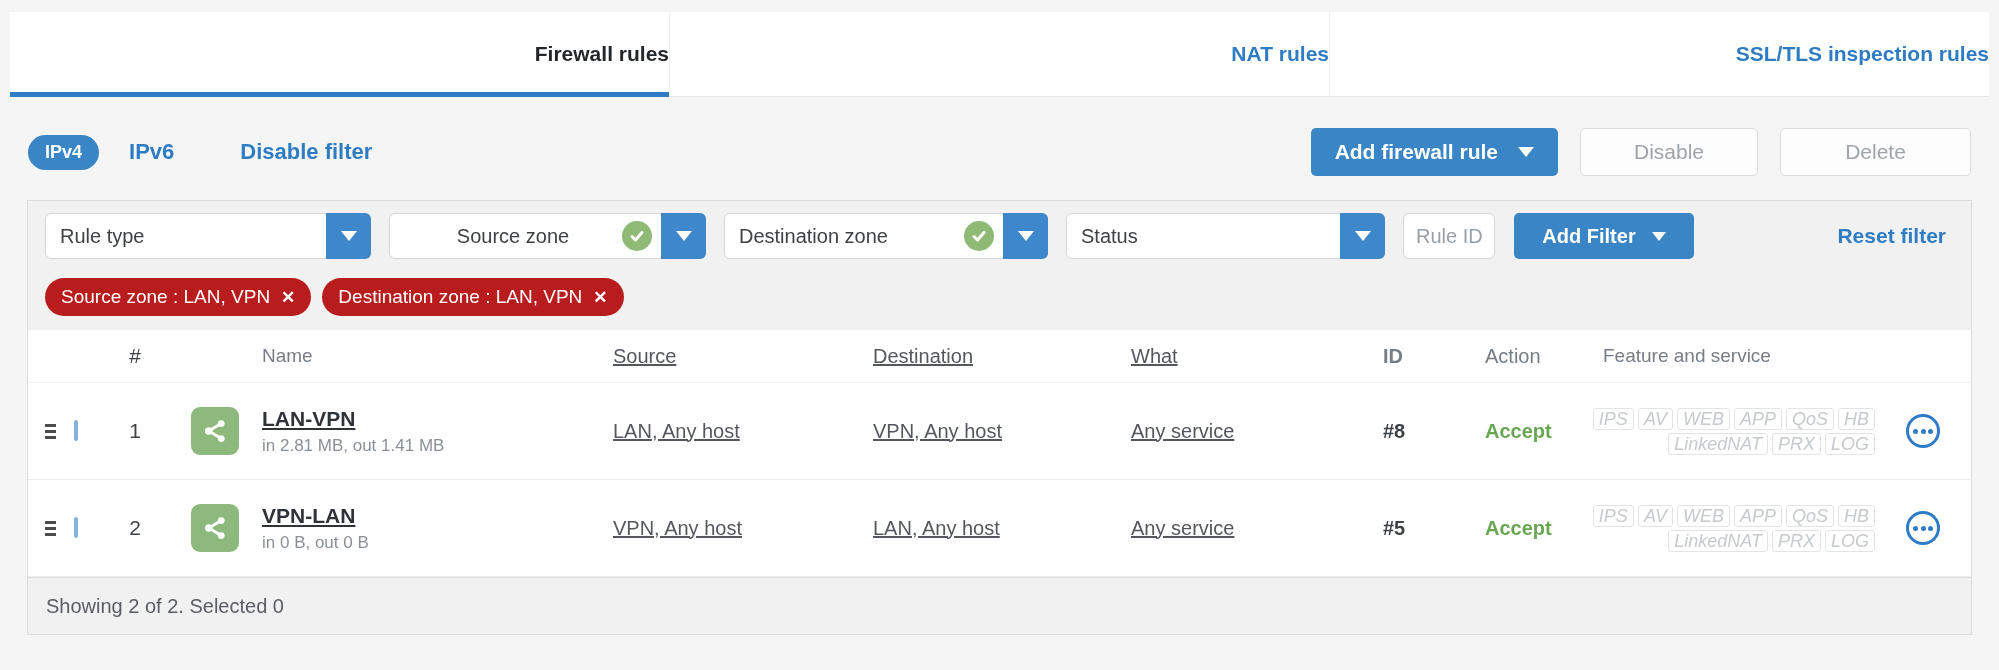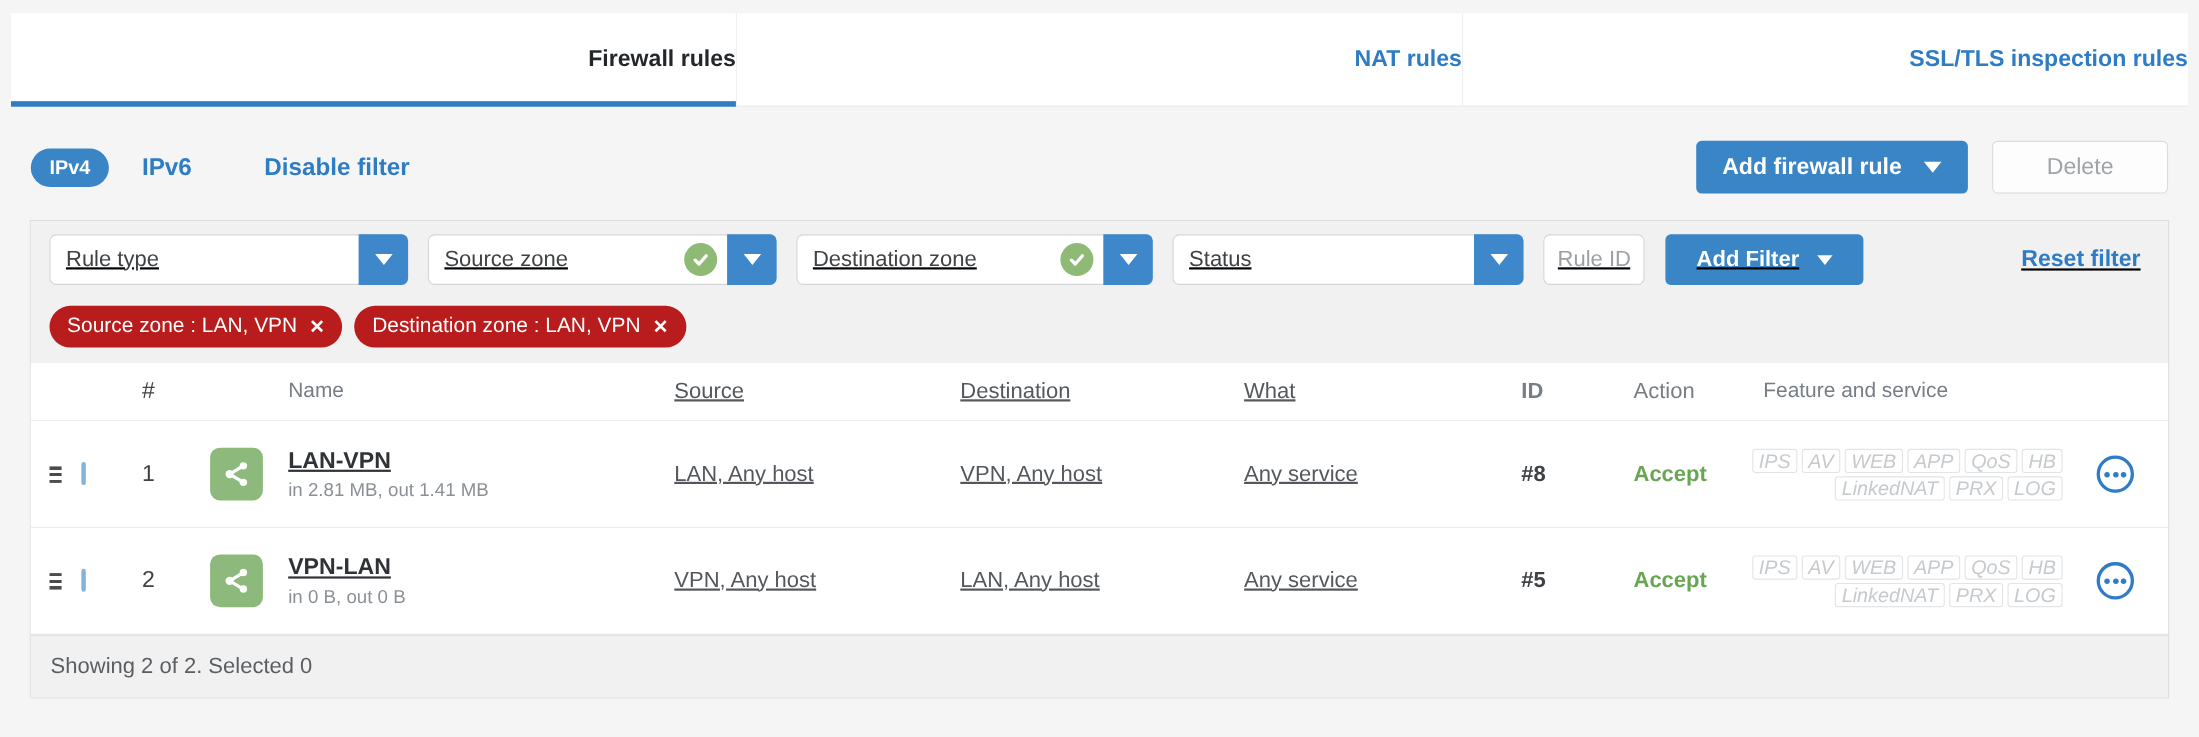--- a/index.html
+++ b/index.html
@@ -23,37 +23,37 @@
                border-radius:20px; padding:7px 17px; cursor:pointer; }
   .link-ipv6 { color:#2e7cc3; font-size:22px; font-weight:700; margin-left:30px; cursor:pointer; }
   .link-disable-filter { color:#2e7cc3; font-size:22px; font-weight:700; margin-left:66px; cursor:pointer; }
   .toolbar .spacer { flex:1; }
   .btn { height:48px; border-radius:5px; display:flex; align-items:center; justify-content:center;
          font-size:21px; cursor:pointer; }
   .btn-primary { background:#3a85c6; color:#fff; font-weight:600; padding:0 24px; }
   .btn-primary .caret { margin-left:20px; }
   .btn-ghost { background:#fdfdfd; border:1px solid #dcdcdc; color:#9fa4aa; }
   .btn-disable { width:178px; margin-left:22px; }
-  .btn-delete  { width:160px; margin-left:22px; }
+  .btn-delete  { width:191px; margin-left:22px; }
   .caret { width:0; height:0; border-left:8px solid transparent; border-right:8px solid transparent;
            border-top:10px solid #fff; }
 
   
   .container { position:absolute; top:200px; left:27px; width:1945px; border:1px solid #dcdcdd; background:#fff; }
   .filter-panel { background:#f1f1f2; padding:12px 17px 14px 17px; }
-  .filter-row { display:flex; align-items:center;text-decoration:underline; }
+  .filter-row { display:flex; align-items:center; }
   .fselect { display:flex; align-items:center; height:46px; background:#fff;
              border:1px solid #d6d6d8; border-radius:6px; margin-right:18px; cursor:pointer; }
   .fselect .flabel { font-size:20px; color:#3f4245; padding-left:14px; flex:1; }
   .fcheck { width:30px; height:30px; border-radius:50%; background:#8fba76; display:flex;
             align-items:center; justify-content:center; margin-right:9px; flex:0 0 auto; }
   .fcaret-btn { width:45px; height:46px; margin:-1px -1px -1px 0; background:#3e87cb;
                 border-radius:0 6px 6px 0; display:flex; align-items:center; justify-content:center; flex:0 0 auto; }
   .fcaret-btn .caret { border-left-width:8px; border-right-width:8px; border-top-width:10px; }
-  .w-ruletype { width:326px; } .w-srczone { width:317px; } .w-dstzone { width:324px; } .w-status { width:319px; }
+  .w-ruletype { width:326px; } .w-srczone { width:317px;text-align:center; } .w-dstzone { width:324px; } .w-status { width:319px; }
   .rule-id-input { width:92px; height:46px; border:1px solid #d6d6d8; border-radius:6px;
                    font-family:inherit; font-size:20px; color:#3f4245; padding:0 12px; outline:none; }
   .rule-id-input::placeholder { color:#9aa0a5; }
   .btn-add-filter { width:180px; height:46px; margin-left:19px; font-size:20px; }
   .btn-add-filter .caret { margin-left:16px; border-left-width:7px; border-right-width:7px; border-top-width:9px; }
   .reset-filter { margin-left:auto; color:#2e7cc3; font-size:21px; font-weight:700; cursor:pointer; padding-right:8px; }
   .chips-row { display:flex; margin-top:19px; }
   .chip { background:#b91c1c; color:#fff; font-size:19px; height:38px; border-radius:19px;
           display:flex; align-items:center; padding:0 16px; margin-right:11px; }
   .chip .chip-x { margin-left:11px; font-weight:700; font-size:17px; cursor:pointer; }
@@ -116,20 +116,21 @@
 
   <div class="toolbar">
     <div class="pill-ipv4">IPv4</div>
     <div class="link-ipv6">IPv6</div>
     <div class="link-disable-filter">Disable filter</div>
     <div class="spacer"></div>
     <div class="btn btn-primary">
       <span>Add firewall rule</span>
       <span class="caret"></span>
     </div>
+    <div class="btn btn-ghost btn-disable">Disable</div>
     <div class="btn btn-ghost btn-delete">Delete</div>
   </div>
 
   <div class="container">
 
     <div class="filter-panel">
       <div class="filter-row">
 
         <div class="fselect w-ruletype">
           <span class="flabel">Rule type</span>

